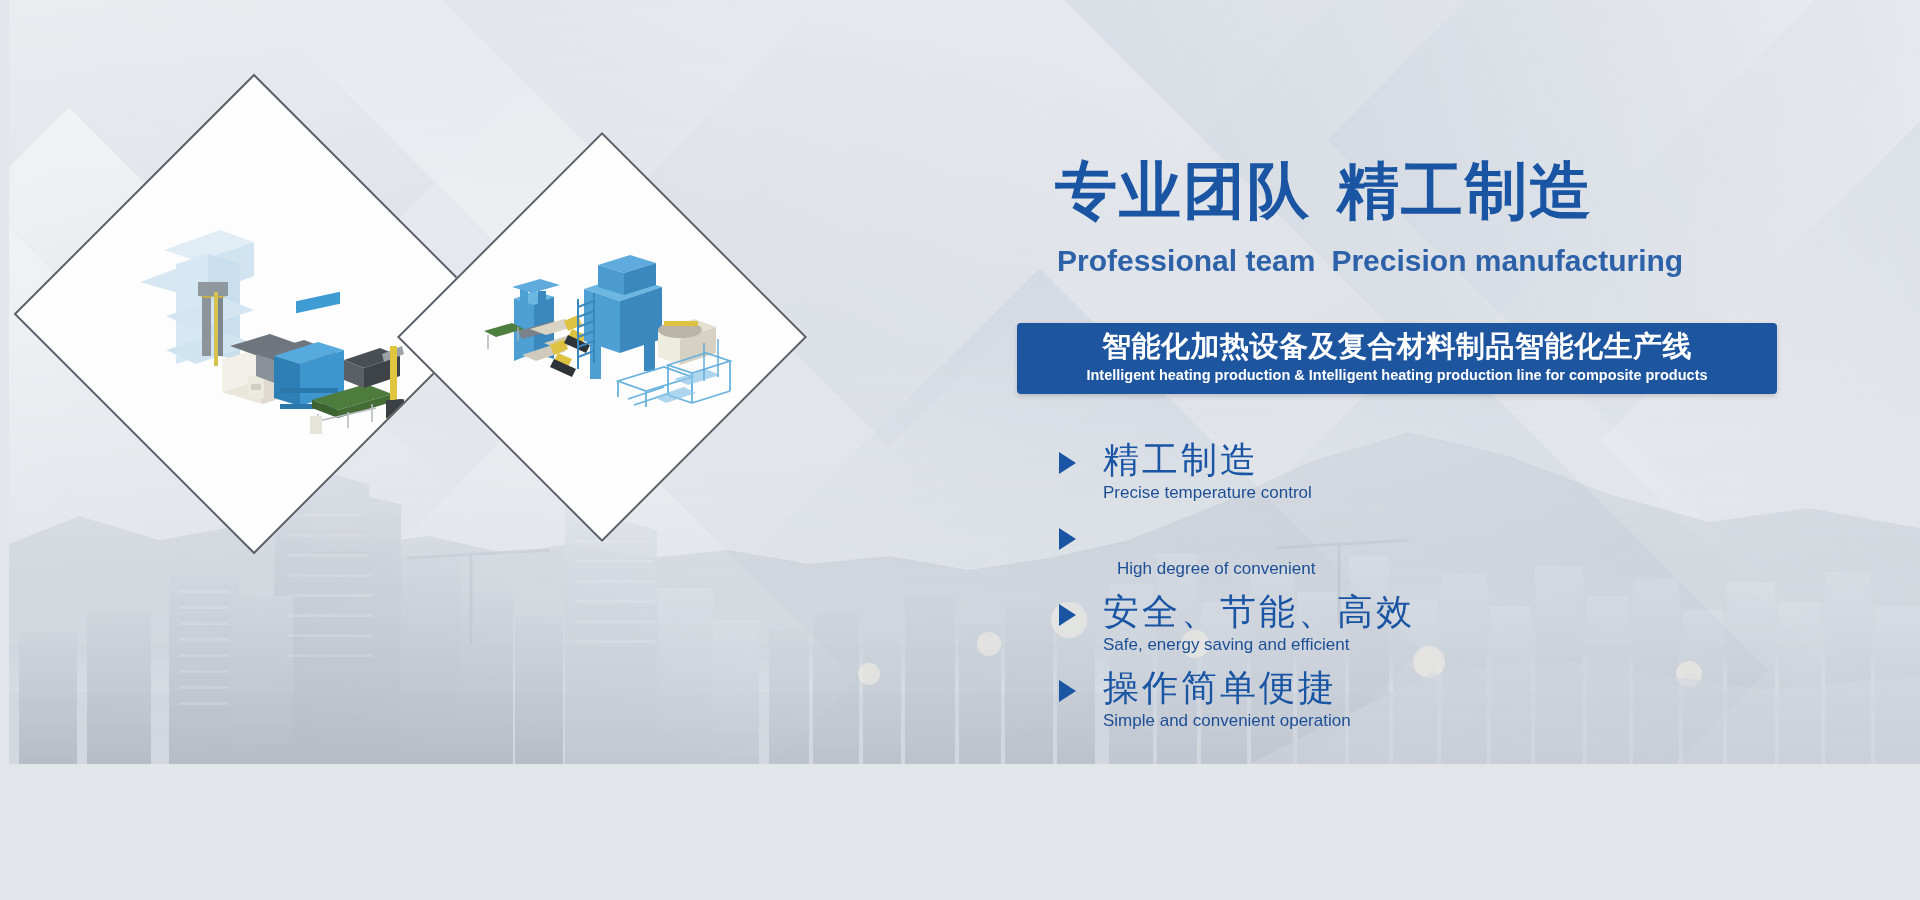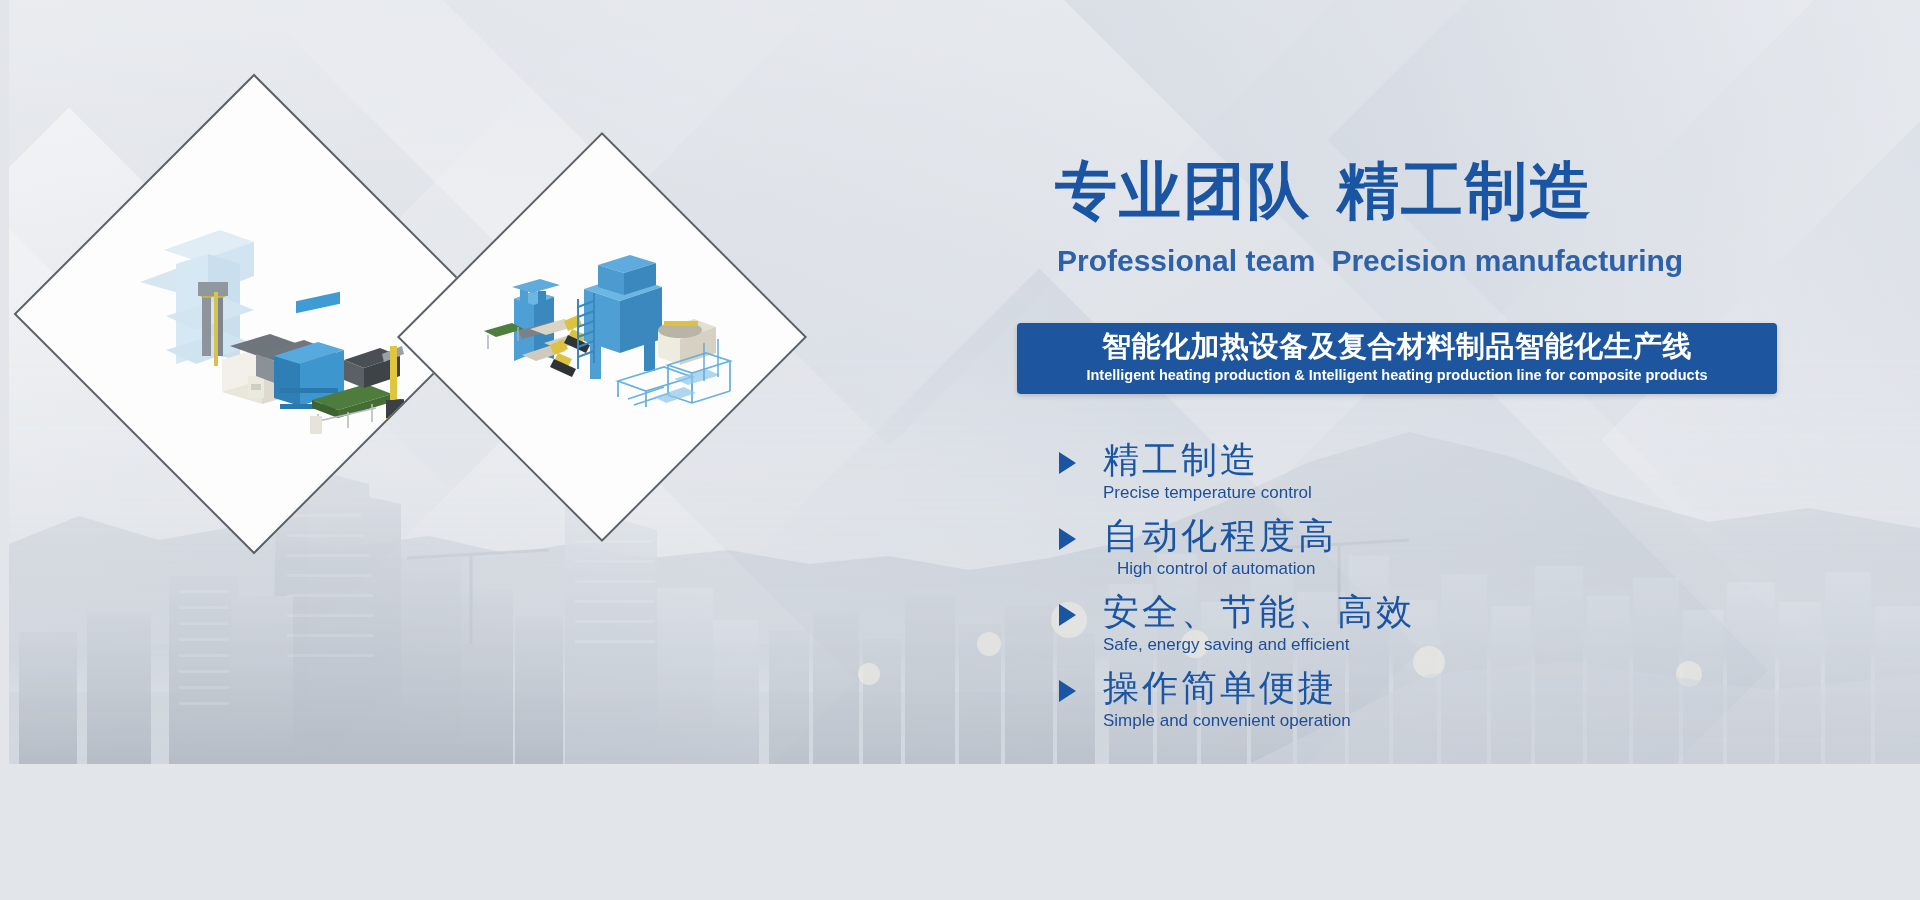--- a/index.html
+++ b/index.html
@@ -488,22 +488,21 @@
     <div id="features">
 
       <div class="feature" data-idx="0">
         <span class="marker"></span>
         <span class="cn">精工制造</span>
         <span class="en">Precise temperature control</span>
       </div>
 
       <div class="feature" data-idx="1">
         <span class="marker"></span>
-        <span class="cn">自动化程度高</span>
-        <span class="en">High control of automation</span>
+        <span class="en">High degree of convenient</span>
       </div>
 
       <div class="feature" data-idx="3">
         <span class="marker"></span>
         <span class="cn">安全、节能、高效</span>
         <span class="en">Safe, energy saving and efficient</span>
       </div>
 
       <div class="feature" data-idx="2">
         <span class="marker"></span>

